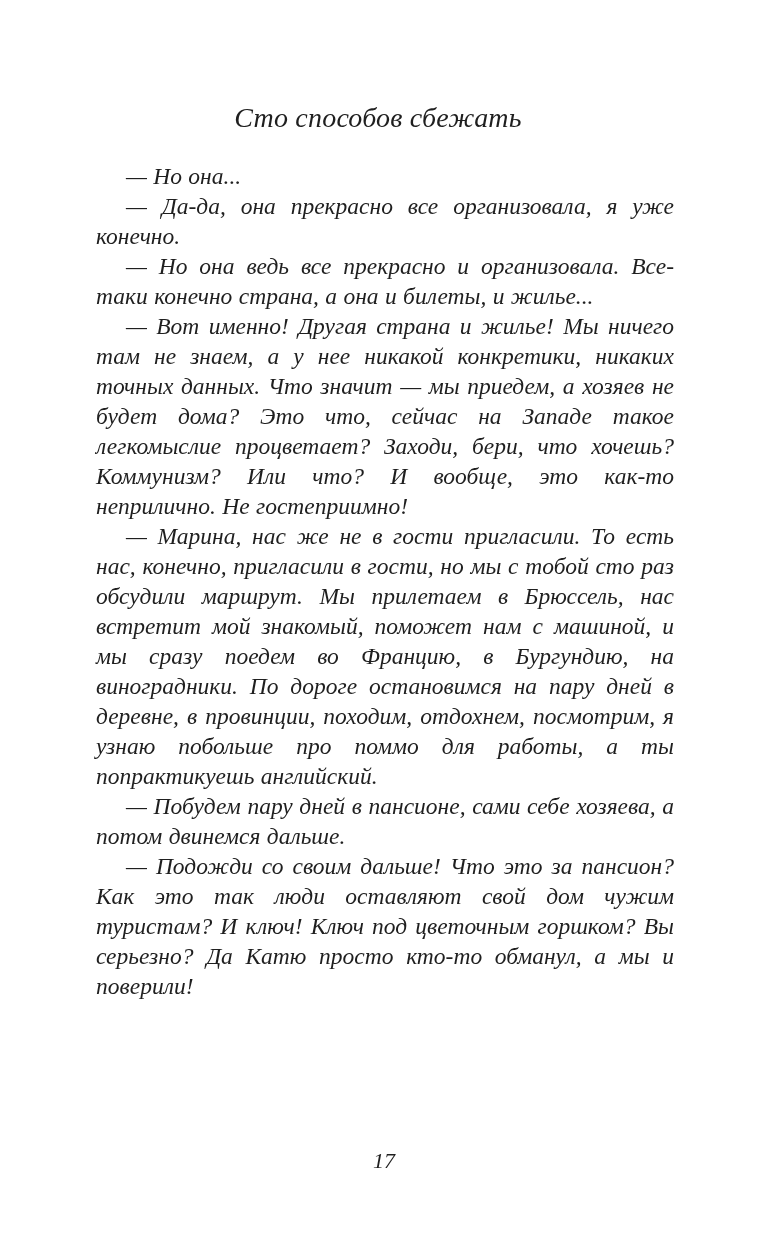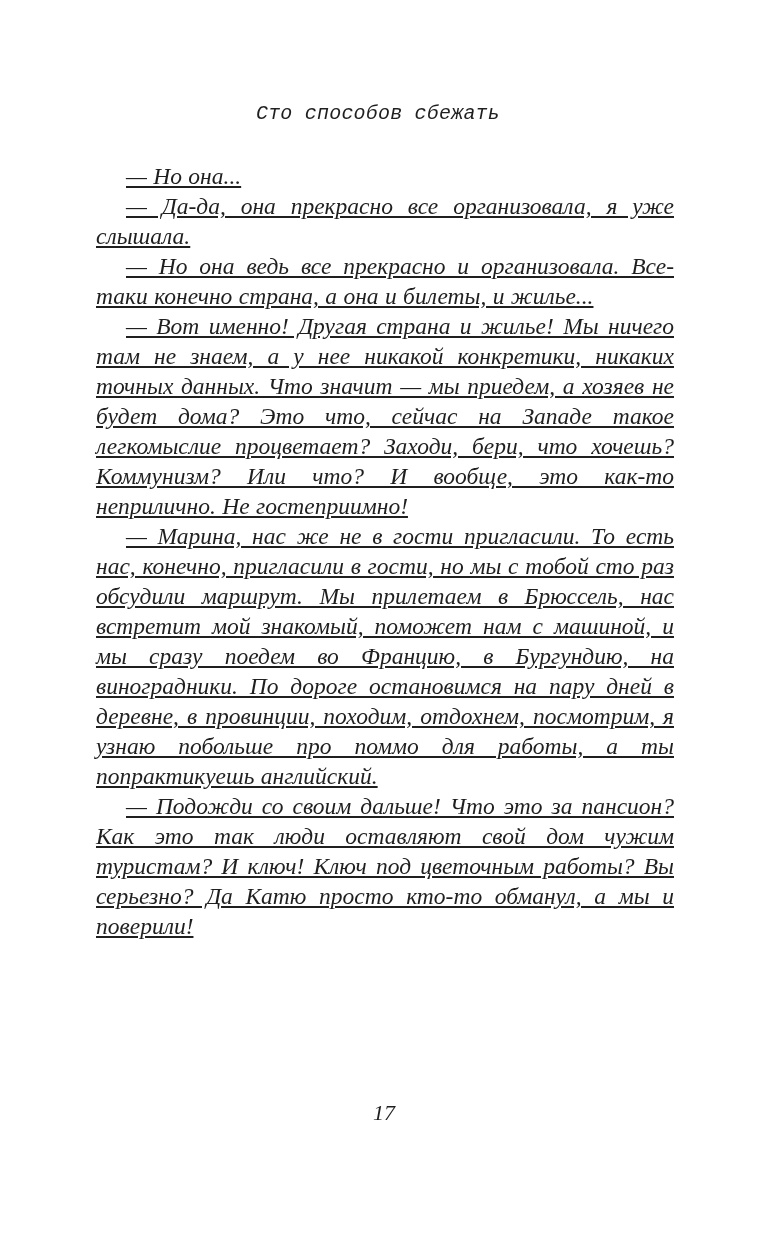--- a/index.html
+++ b/index.html
@@ -21,64 +21,63 @@
       background: #ffffff;
       overflow: hidden;
     }
     .running-header {
       position: absolute;
       top: 102px;
       left: 0;
       right: 12px;
       text-align: center;
       font-style: italic;
-      font-size: 20px;
+      font-size: 28px;
       letter-spacing: 0.2px;
-      font-family: Liberation Mono, monospace;
     }
     .text-block {
       position: absolute;
       top: 161px;
       left: 96px;
       width: 578px;
       font-style: italic;
       font-size: 23.5px;
       line-height: 30px;
       text-align: justify;
       hyphens: auto;
       -webkit-hyphens: auto;
       word-spacing: 0.5px;
     }
     .text-block p {
       margin: 0;
       padding: 0;
       text-indent: 30px;
-      text-decoration: underline;
     }
     .page-number {
       position: absolute;
-      top: 1100px;
+      top: 1148px;
       left: 0;
       right: 0;
       text-align: center;
       font-style: italic;
       font-size: 22px;
     }
   </style>
 </head>
 <body>
 
 <div class="book-page">
 
   <div class="running-header">Сто способов сбежать</div>
 
   <div class="text-block">
     <p>— Но она...</p>
-    <p>— Да-да, она прекрасно все организовала, я уже слышала.</p>
+    <p>— Да-да, она прекрасно все организовала, я уже конечно.</p>
     <p>— Но она ведь все прекрасно и организовала. Все-таки конечно страна, а она и билеты, и жилье...</p>
     <p>— Вот именно! Другая страна и жилье! Мы ничего там не знаем, а у нее никакой конкретики, никаких точных данных. Что значит — мы приедем, а хозяев не будет дома? Это что, сейчас на Западе такое легкомыслие процветает? Заходи, бери, что хочешь? Коммунизм? Или что? И вообще, это как-то неприлично. Не гостеприимно!</p>
     <p>— Марина, нас же не в гости пригласили. То есть нас, конечно, пригласили в гости, но мы с тобой сто раз обсудили маршрут. Мы прилетаем в Брюссель, нас встретит мой знакомый, поможет нам с машиной, и мы сразу поедем во Францию, в Бургундию, на виноградники. По дороге остановимся на пару дней в деревне, в провинции, походим, отдохнем, посмотрим, я узнаю побольше про поммо для работы, а ты попрактикуешь английский.</p>
-    <p>— Подожди со своим дальше! Что это за пансион? Как это так люди оставляют свой дом чужим туристам? И ключ! Ключ под цветочным работы? Вы серьезно? Да Катю просто кто-то обманул, а мы и поверили!</p>
+    <p>— Побудем пару дней в пансионе, сами себе хозяева, а потом двинемся дальше.</p>
+    <p>— Подожди со своим дальше! Что это за пансион? Как это так люди оставляют свой дом чужим туристам? И ключ! Ключ под цветочным горшком? Вы серьезно? Да Катю просто кто-то обманул, а мы и поверили!</p>
   </div>
 
   <div class="page-number">17</div>
 
 </div>
 
 </body></html>

